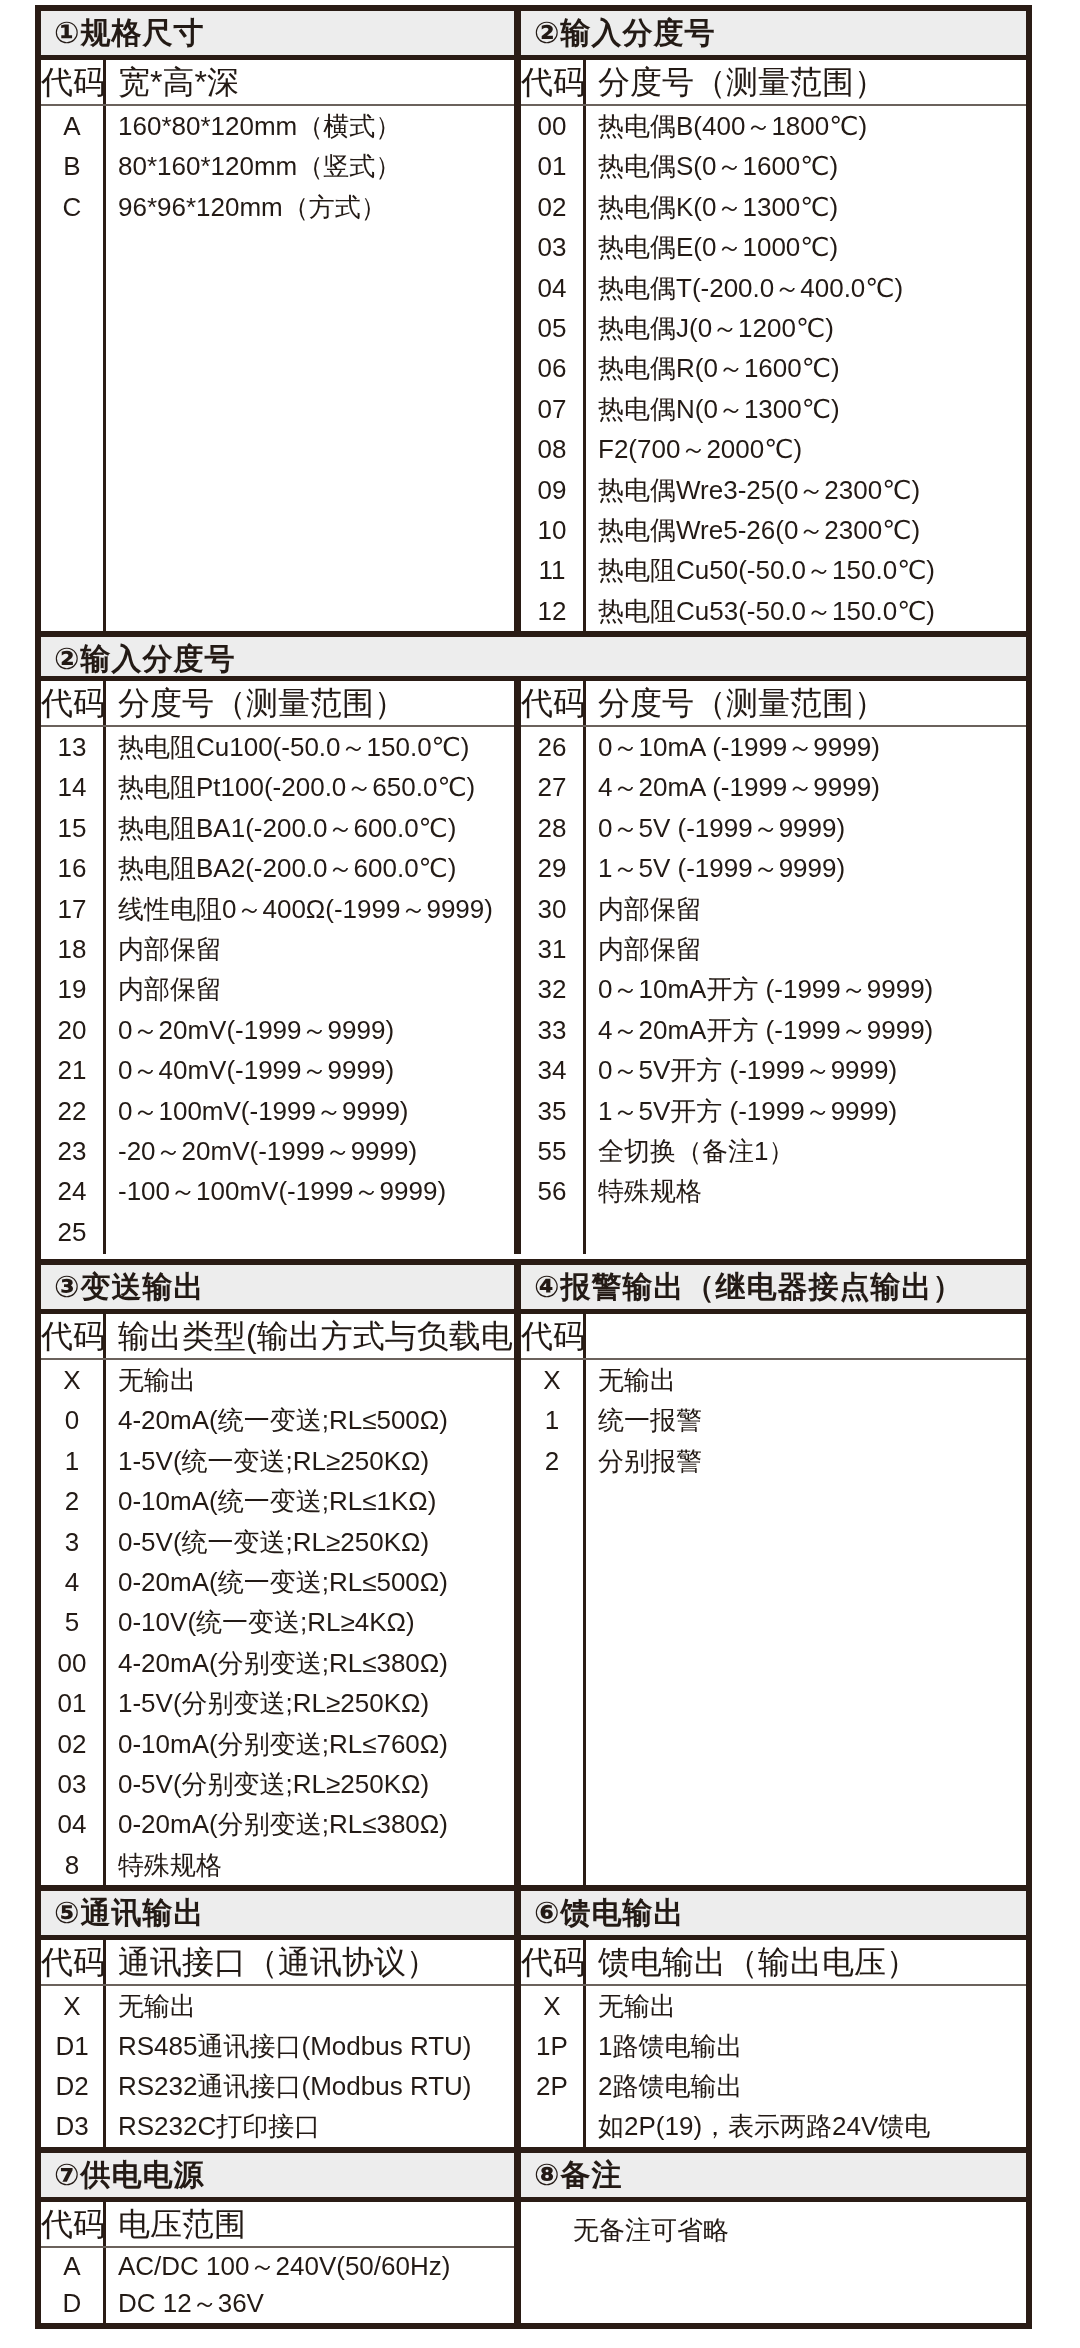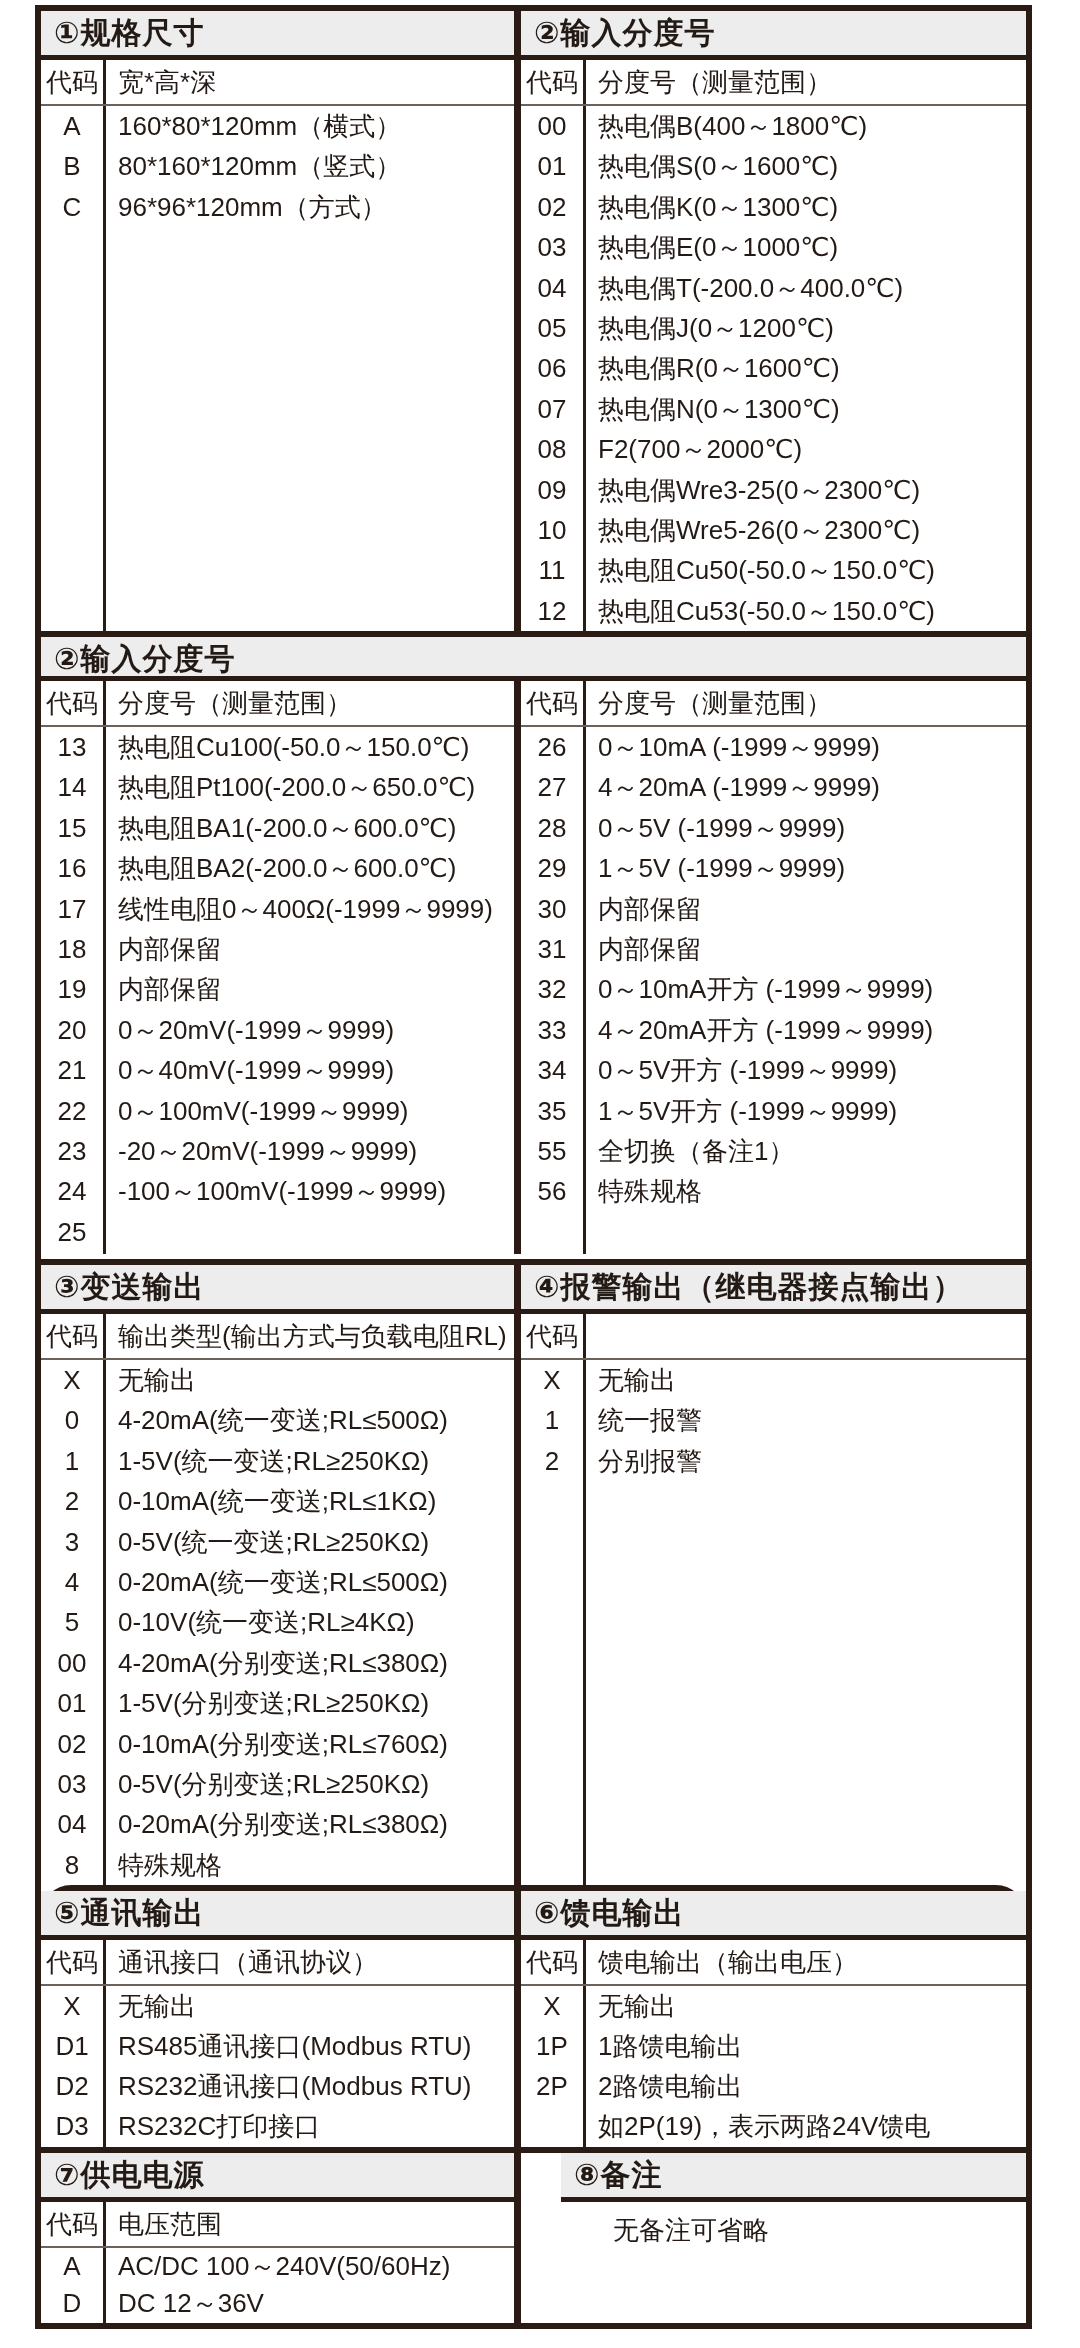--- a/index.html
+++ b/index.html
@@ -17,43 +17,43 @@
   .sheet{
     box-sizing:border-box;position:relative;
     margin:5px 0 0 35px;width:997px;
     border:6px solid var(--bd);background:#fff;
   }
   .band{display:flex;box-sizing:border-box;align-items:stretch;}
   .band + .band{border-top:6px solid var(--bd);}
   .band-0{height:620px;--rh:40.4px;}
   .band-1{height:628px;--rh:40.4px;display:block;}
   .band-2{height:626px;--rh:40.4px;}
-  .band-3{height:262px;border-radius:30px;--rh:40px;}
-  .band-4{height:176px;gap:40px;--rh:37px;}
+  .band-3{height:262px;--rh:40px;}
+  .band-4{height:176px;--rh:37px;}
   .half{box-sizing:border-box;display:flex;flex-direction:column;min-width:0;}
   .half.left{width:480px;border-right:7px solid var(--bd);}
   .half.right{flex:1;}
   .sec-title{
     flex:none;height:44px;line-height:44px;background:var(--hdr);
     border-bottom:5px solid var(--bd);
     font-size:30px;font-weight:bold;padding-left:13px;letter-spacing:1px;
     white-space:nowrap;overflow:hidden;
   }
   .band-1 > .sec-title{width:100%;box-sizing:border-box;}
   .merged-body{display:flex;height:573px;align-items:stretch;}
   .colline{
     background:linear-gradient(to right,
       transparent 0, transparent var(--codew),
       var(--bd) var(--codew), var(--bd) calc(var(--codew) + 3px),
       transparent calc(var(--codew) + 3px));
   }
   .code-row{
     flex:none;height:44px;line-height:44px;display:flex;
     border-bottom:2px solid var(--thin);
-    font-size:26px;white-space:nowrap;
+    font-size:32px;white-space:nowrap;
   }
   .rows{flex:1;display:flex;flex-direction:column;overflow:hidden;}
   .row{flex:none;display:flex;height:var(--rh);line-height:var(--rh);font-size:26px;white-space:nowrap;}
   .code{flex:none;width:var(--codew);text-align:center;margin-right:3px;overflow:hidden;}
   .desc{flex:1;padding-left:12px;min-width:0;overflow:hidden;}
   .note{font-size:26px;padding:8px 0 0 12px;line-height:40px;white-space:nowrap;margin-left:40px;}
 </style>
 </head>
 <body>
 

